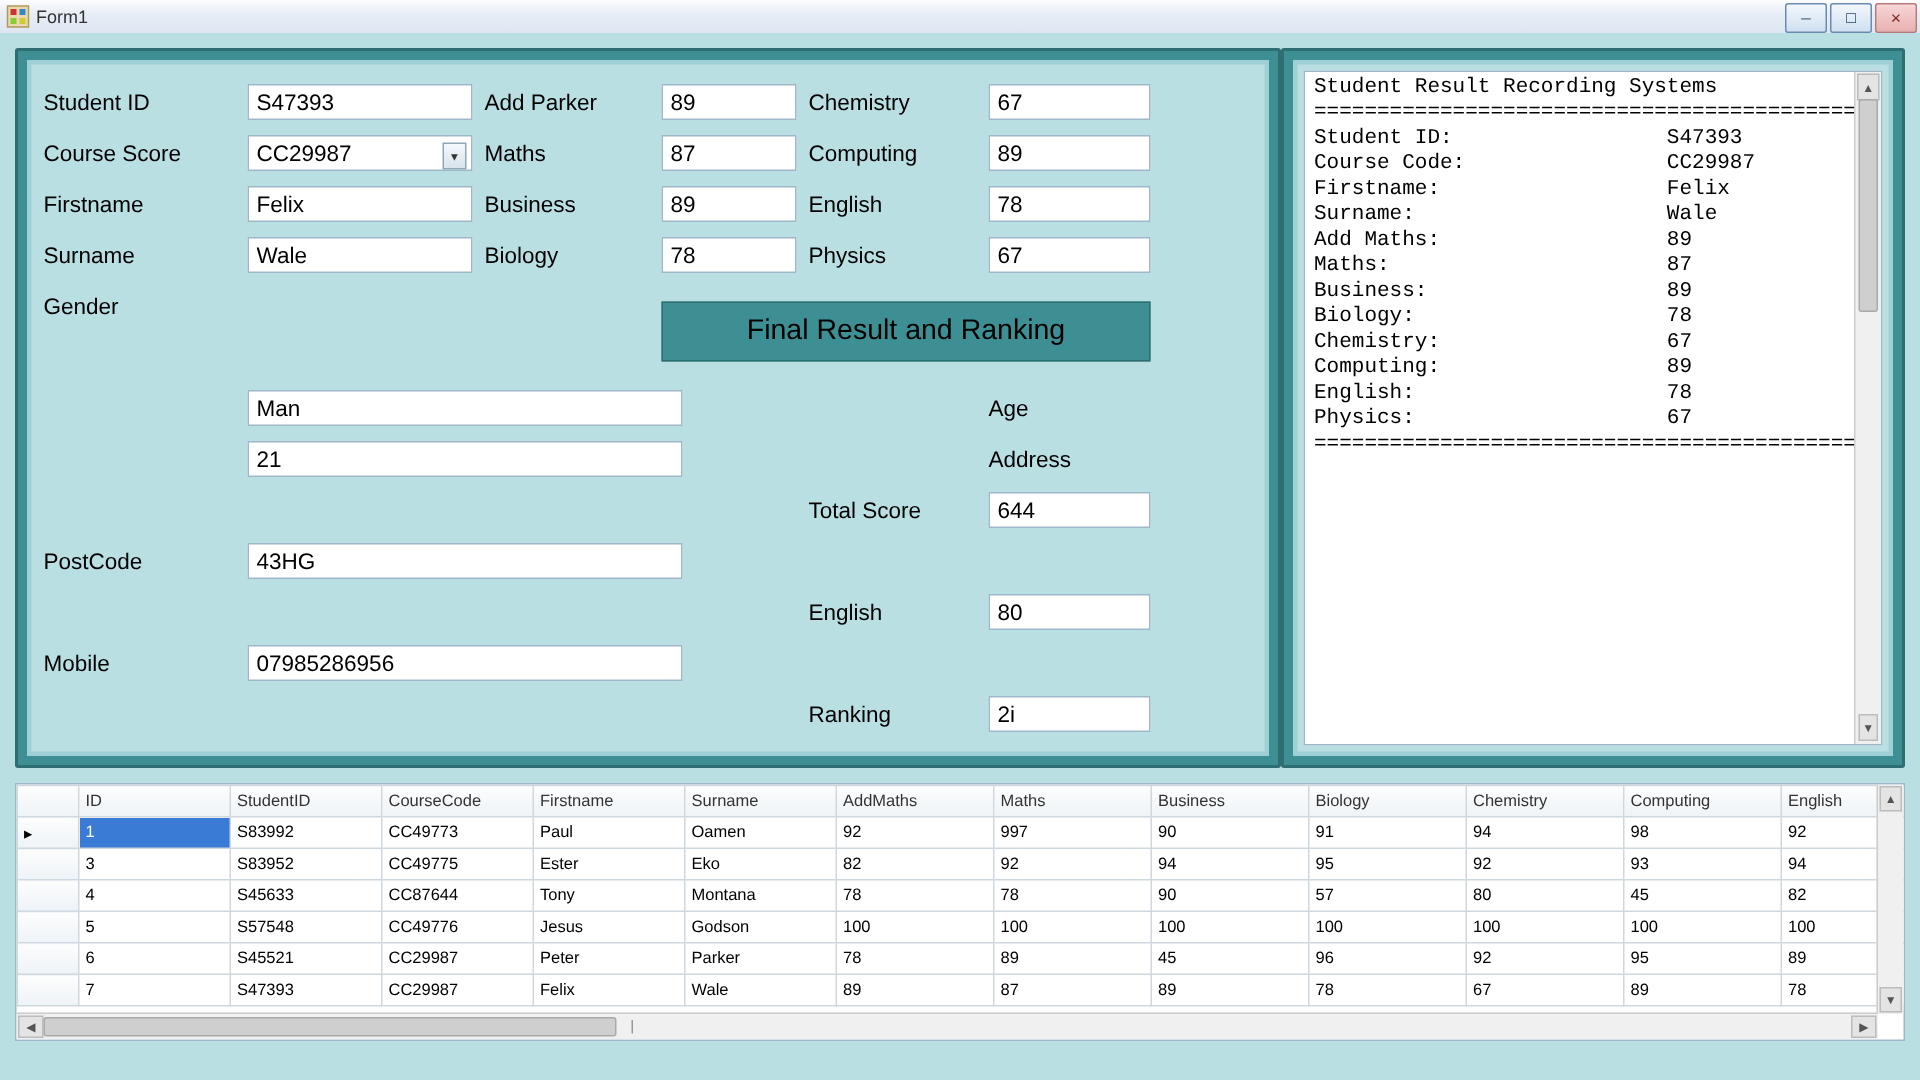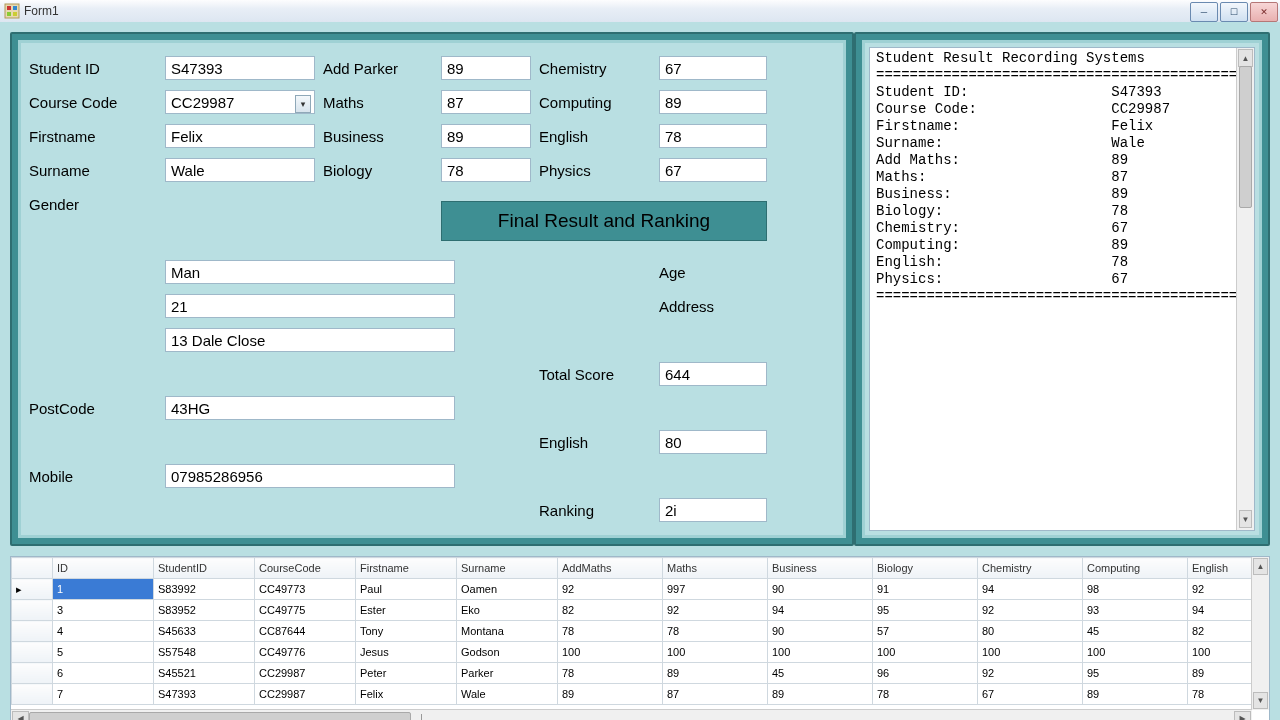--- a/index.html
+++ b/index.html
@@ -82,21 +82,21 @@
         <div class="inner">
           <div class="formgrid">
 
             <div class="lbl">Student ID</div>
             <input class="tb" value="S47393" style="">
             <div class="lbl">Add Parker</div>
             <input class="tb" value="89" style="">
             <div class="lbl">Chemistry</div>
             <input class="tb" value="67" style="">
 
-            <div class="lbl">Course Code</div>
+            <div class="lbl">Course Score</div>
             <div class="cb">
               <input class="tb" value="CC29987" style="">
               <div class="arrow">▾</div>
             </div>
             <div class="lbl">Maths</div>
             <input class="tb" value="87" style="">
             <div class="lbl">Computing</div>
             <input class="tb" value="89" style="">
 
             <div class="lbl">Firstname</div>
@@ -116,21 +116,20 @@
             <div class="lbl">Gender</div>
             <div class="span2"><input class="tb" value="Man" style=""></div>
             <div></div>
             <div class="resultHead" style="grid-row:5 / span 2;height:auto;align-self:center;line-height:38px">Final Result and Ranking</div>
 
             <div class="lbl">Age</div>
             <div class="span2"><input class="tb" value="21" style=""></div>
             <div></div>
 
             <div class="lbl">Address</div>
-            <div class="span2"><input class="tb" value="13 Dale Close" style=""></div>
             <div></div>
             <div class="lbl reslbl">Total Score</div>
             <input class="tb resval" value="644" style="">
 
             <div class="lbl">PostCode</div>
             <div class="span2"><input class="tb" value="43HG" style=""></div>
             <div></div>
             <div class="lbl reslbl">English</div>
             <input class="tb resval" value="80" style="">
 

